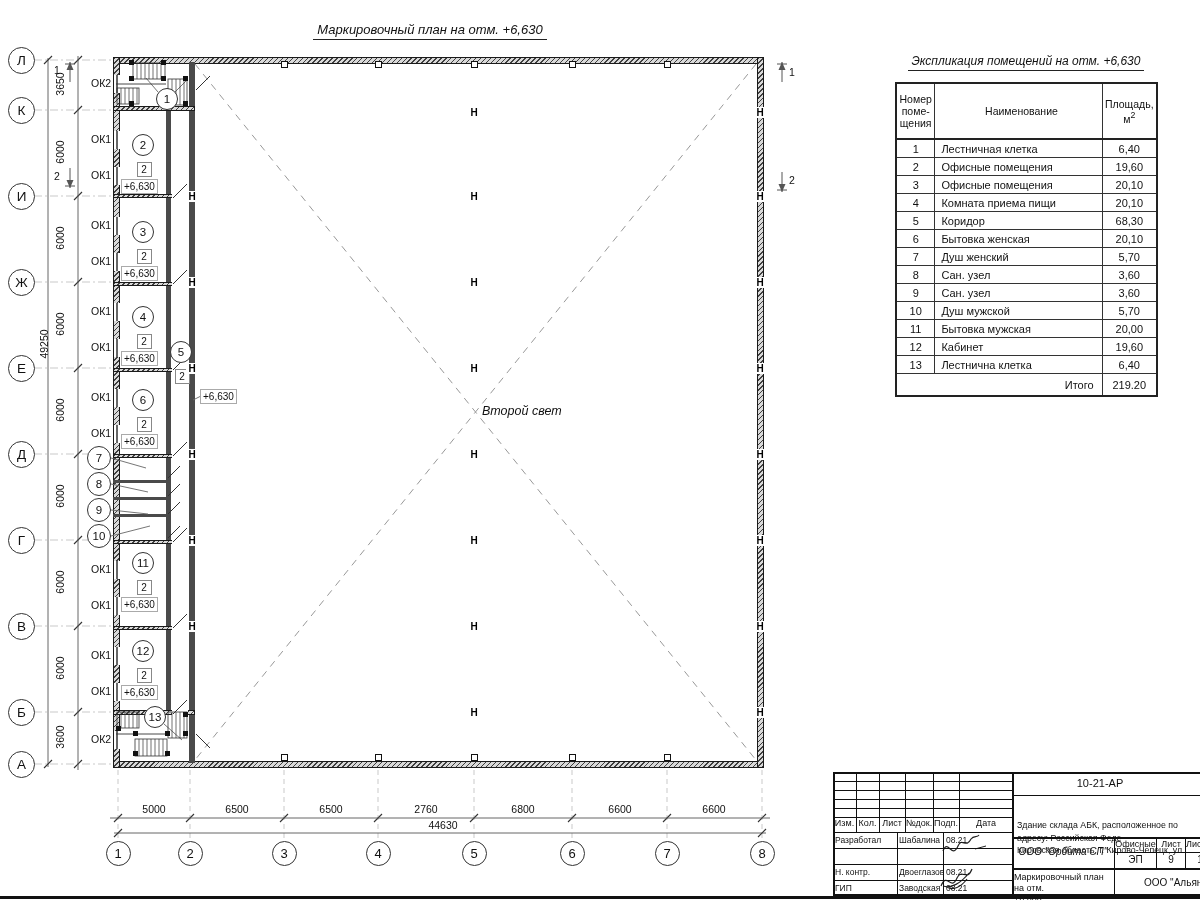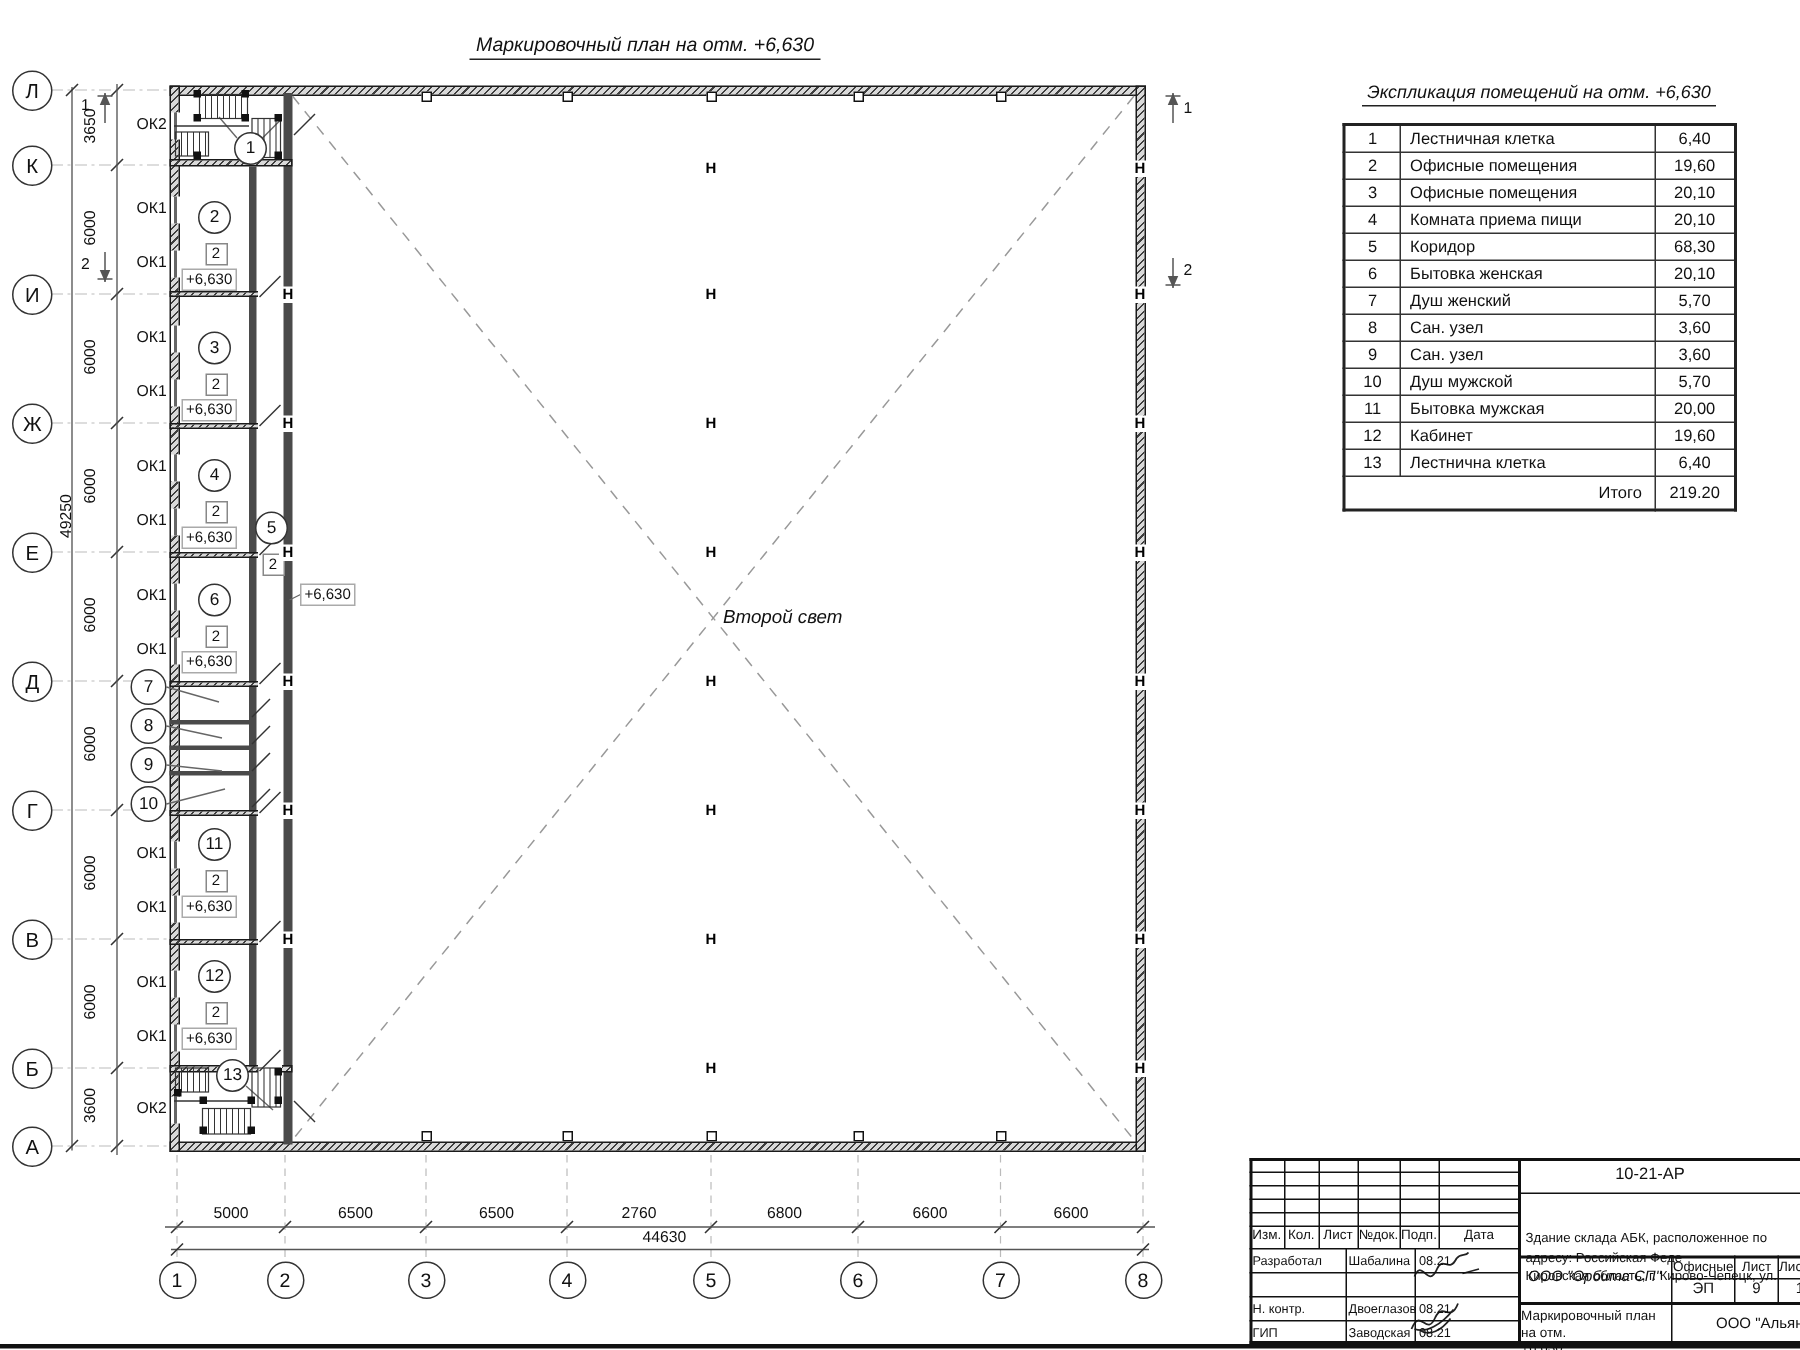--- a/index.html
+++ b/index.html
@@ -200,20 +200,30 @@
   <div class="title" id="plan-title">
     <span>Маркировочный план на отм. +6,630</span>
   </div>
   <div class="title" id="exp-title">
     <span>Экспликация помещений на отм. +6,630</span>
   </div>
   <div id="second-light">Второй свет</div>
 
   <table id="exp-table">
       <tbody>
+        <tr class="hdr">
+          <td class="c-num pre">Номер
+поме-
+щения</td>
+          <td class="c-name" style="text-align: center; padding-left: 0px;">Наименование</td>
+          <td class="c-area">
+            <div>Площадь,</div>
+            <div>м<sup>2</sup></div>
+          </td>
+        </tr>
         <tr>
           <td class="c-num">1</td>
           <td class="c-name">Лестничная клетка</td>
           <td class="c-area">6,40</td>
         </tr>
         <tr>
           <td class="c-num">2</td>
           <td class="c-name">Офисные помещения</td>
           <td class="c-area">19,60</td>
         </tr>

